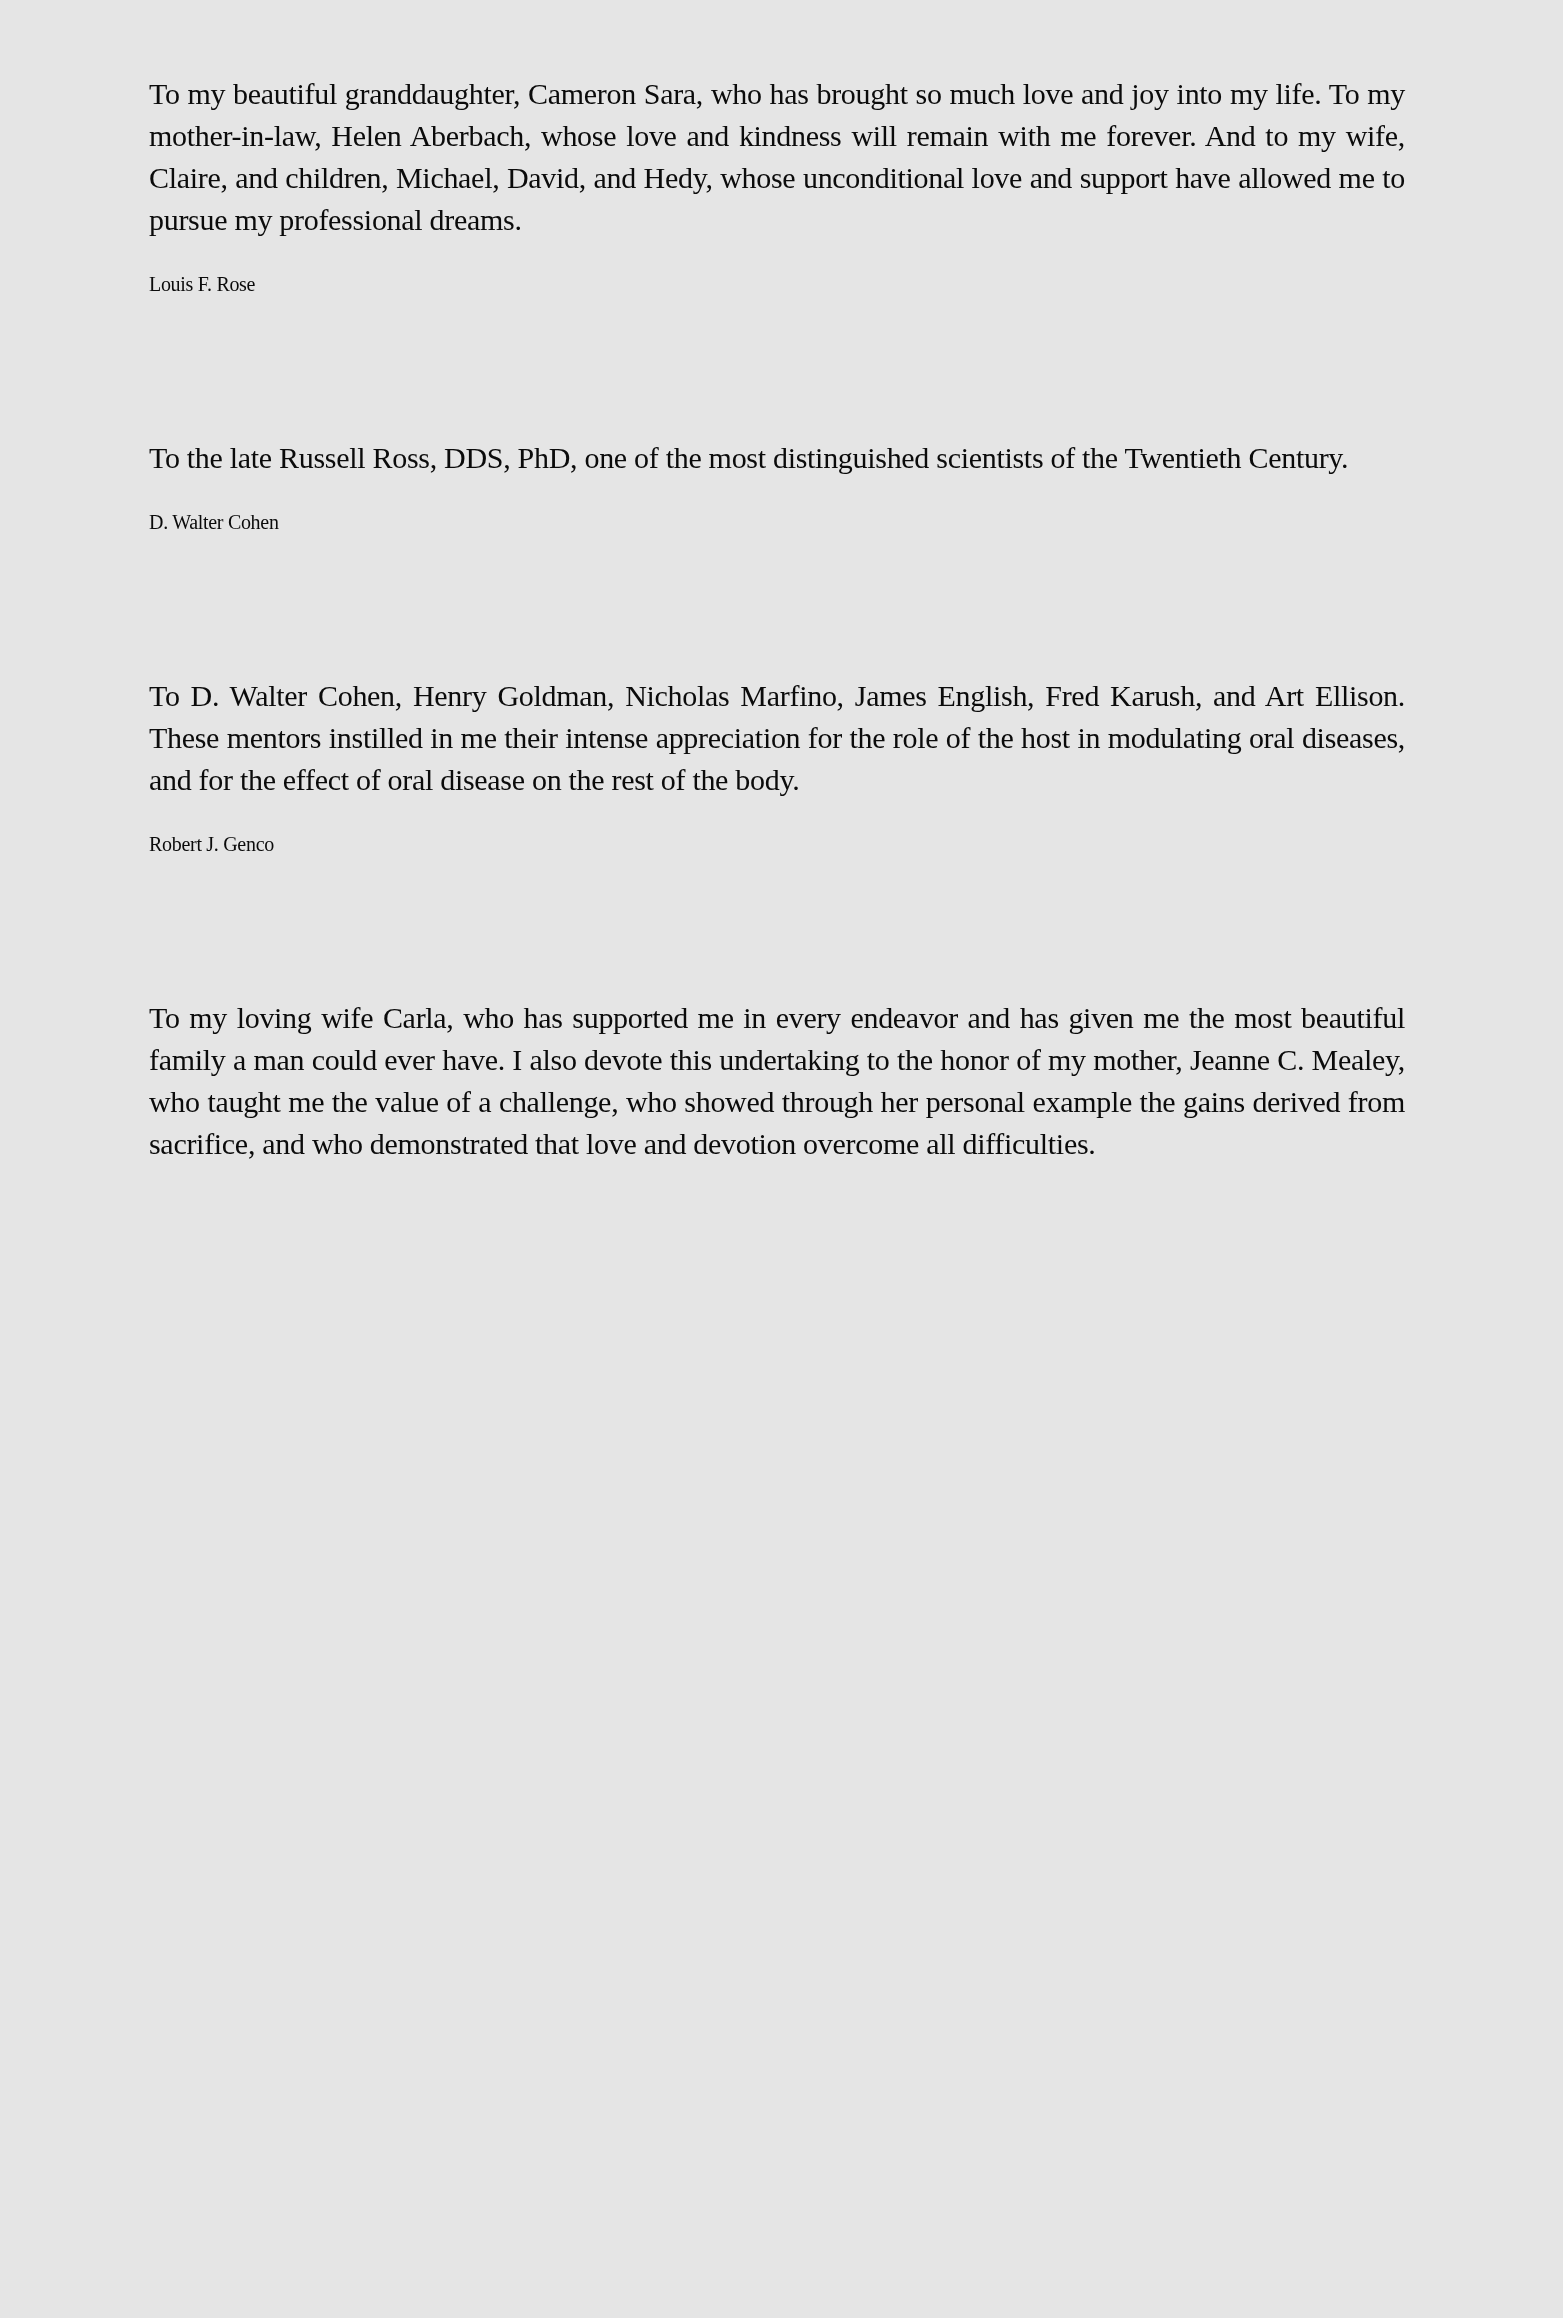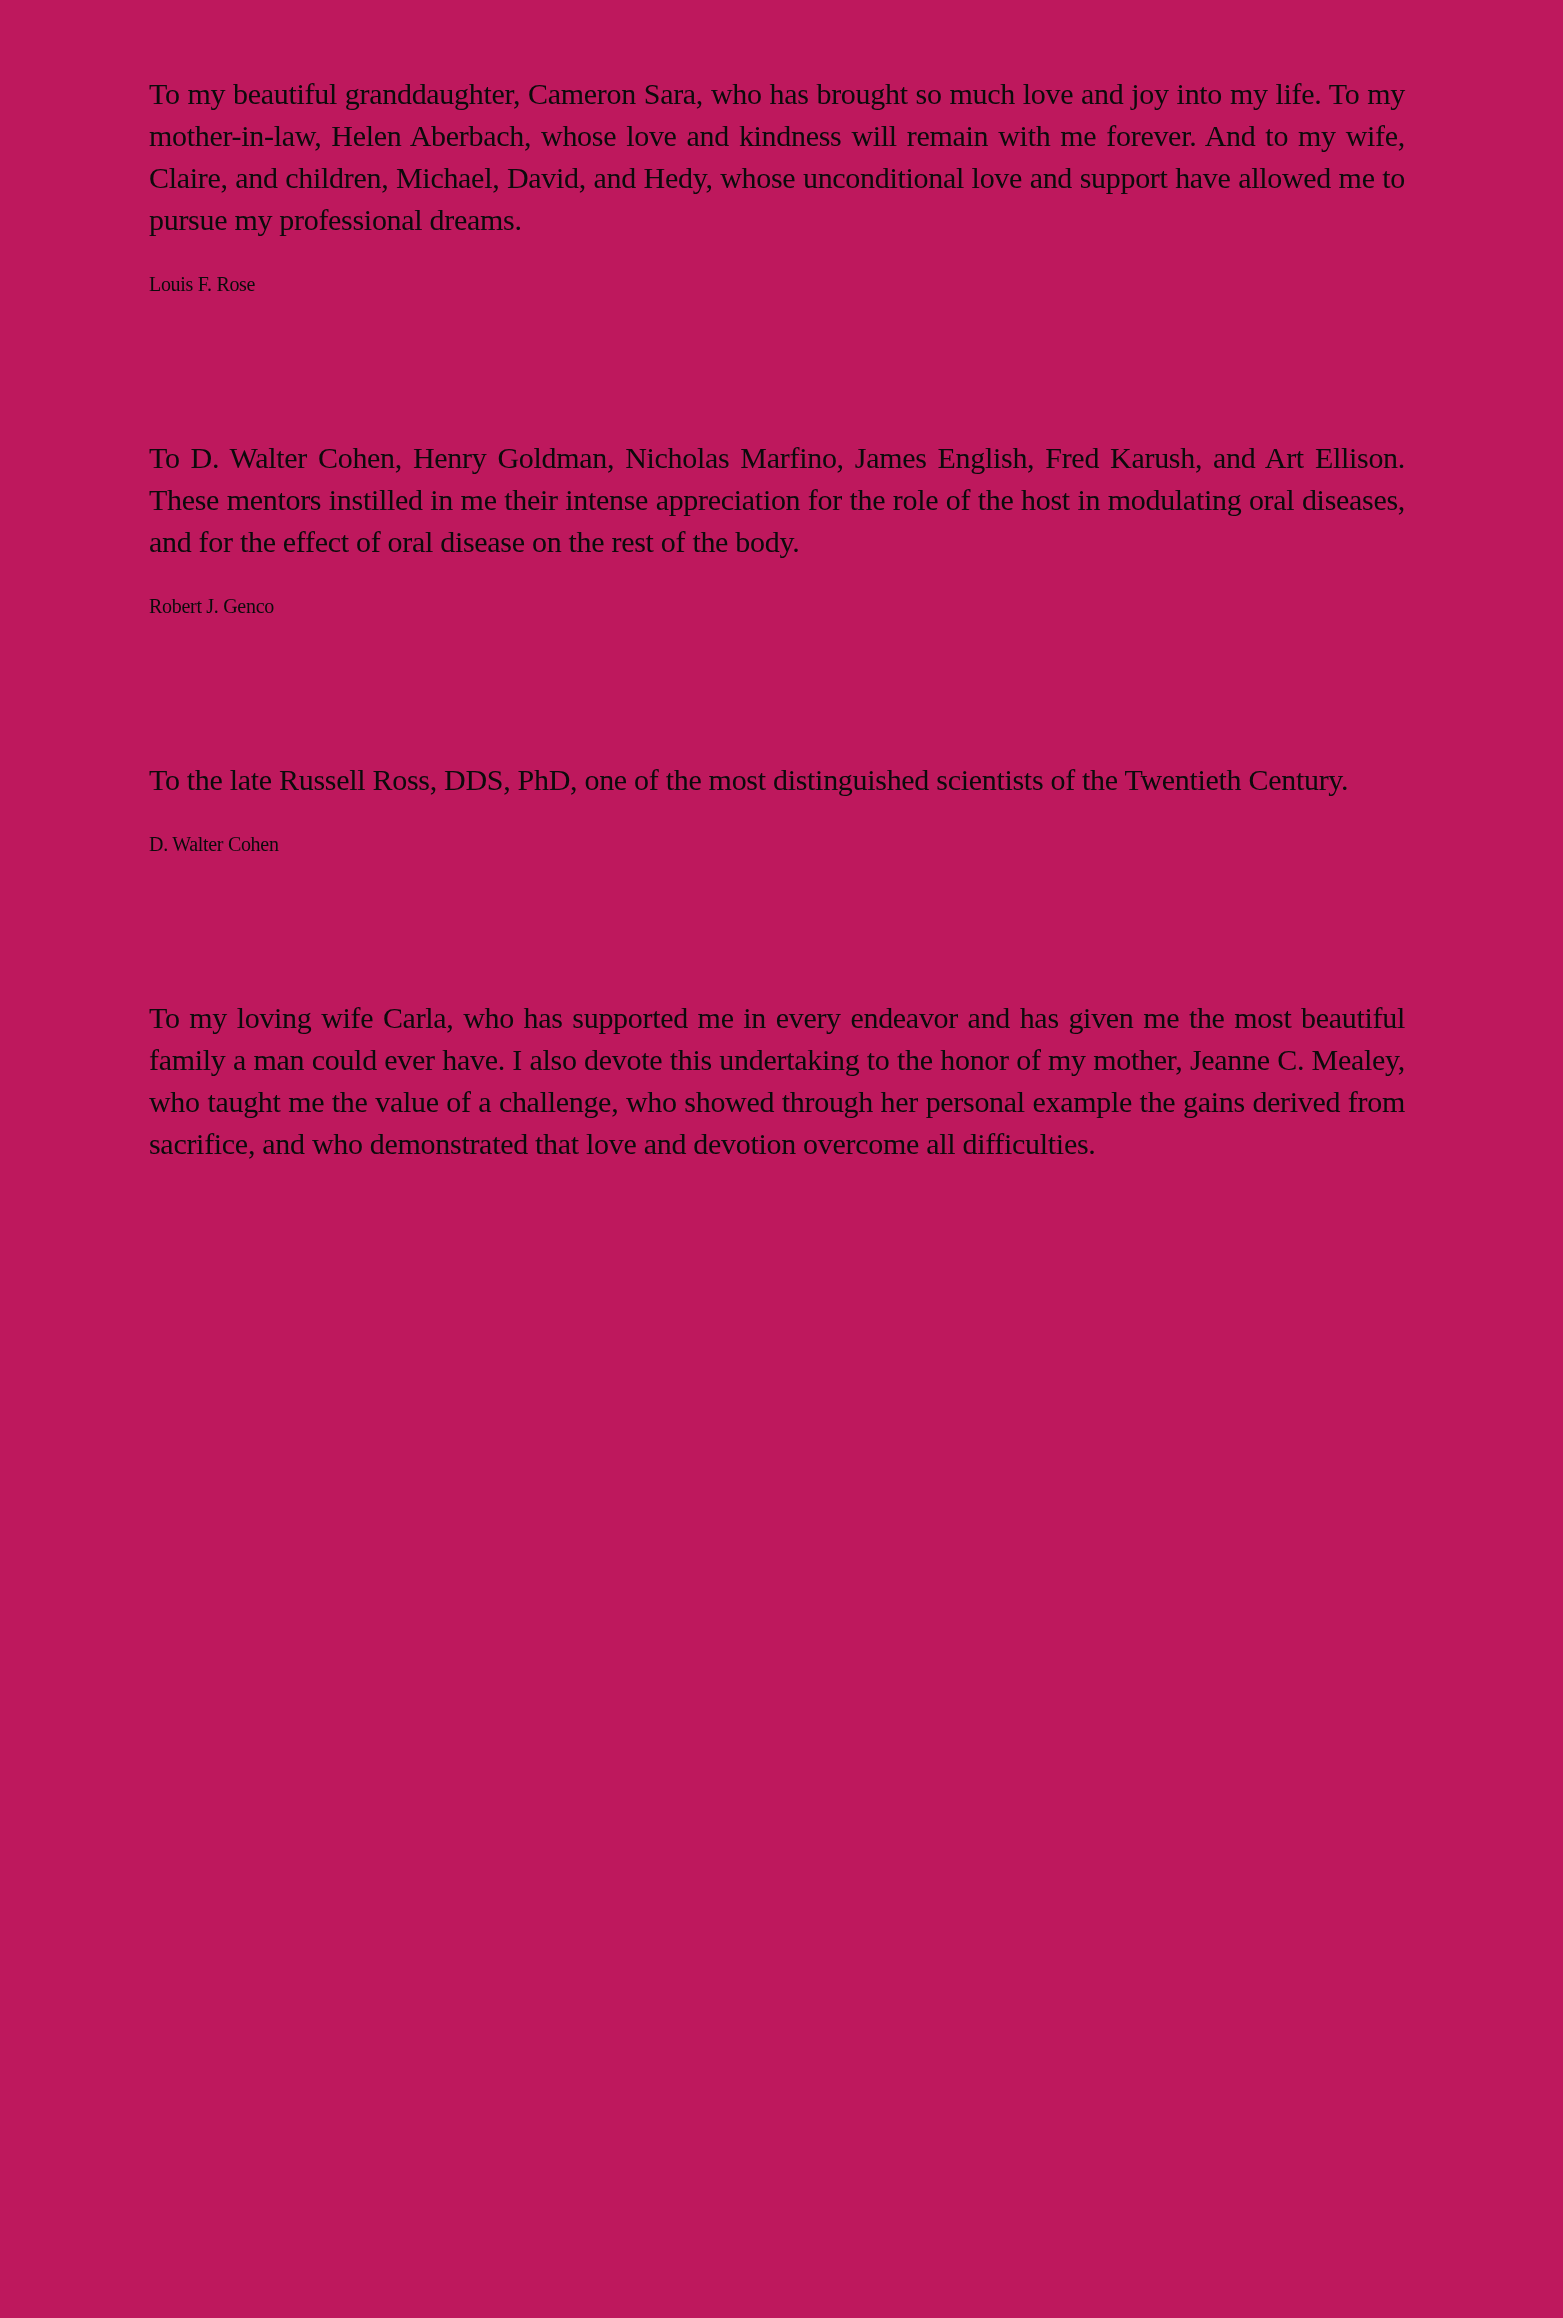--- a/index.html
+++ b/index.html
@@ -9,21 +9,21 @@
   body {
     width: 1563px;
     height: 2319px;
     background: #ffffff;
     font-family: "Liberation Serif", "DejaVu Serif", serif;
   }
   .page {
     position: relative;
     width: 1563px;
     height: 2319px;
-    background: #be185d;
+    background: #e5e5e5;
     overflow: hidden;
   }
   .content {
     box-sizing: border-box;
     padding: 73px 158px 0 149px; 
   }
   .dedication {
     margin: 0 0 132px 0;
   }
   .dedication-text {
@@ -48,27 +48,27 @@
 
 <div class="page">
   <div class="content">
 
     <section class="dedication">
       <p class="dedication-text">To my beautiful granddaughter, Cameron Sara, who has brought so much love and joy into my life. To my mother-in-law, Helen Aberbach, whose love and kindness will remain with me forever. And to my wife, Claire, and children, Michael, David, and Hedy, whose unconditional love and support have allowed me to pursue my professional dreams.</p>
       <p class="dedication-author">Louis F. Rose</p>
     </section>
 
     <section class="dedication">
-      <p class="dedication-text">To D. Walter Cohen, Henry Goldman, Nicholas Marfino, James English, Fred Karush, and Art Ellison. These mentors instilled in me their intense appreciation for the role of the host in modulating oral diseases, and for the effect of oral disease on the rest of the body.</p>
-      <p class="dedication-author">Robert J. Genco</p>
+      <p class="dedication-text">To the late Russell Ross, DDS, PhD, one of the most distinguished scientists of the Twentieth Century.</p>
+      <p class="dedication-author">D. Walter Cohen</p>
     </section>
 
     <section class="dedication">
-      <p class="dedication-text">To the late Russell Ross, DDS, PhD, one of the most distinguished scientists of the Twentieth Century.</p>
-      <p class="dedication-author">D. Walter Cohen</p>
+      <p class="dedication-text">To D. Walter Cohen, Henry Goldman, Nicholas Marfino, James English, Fred Karush, and Art Ellison. These mentors instilled in me their intense appreciation for the role of the host in modulating oral diseases, and for the effect of oral disease on the rest of the body.</p>
+      <p class="dedication-author">Robert J. Genco</p>
     </section>
 
     <section class="dedication">
       <p class="dedication-text">To my loving wife Carla, who has supported me in every endeavor and has given me the most beautiful family a man could ever have. I also devote this undertaking to the honor of my mother, Jeanne C. Mealey, who taught me the value of a challenge, who showed through her personal example the gains derived from sacrifice, and who demonstrated that love and devotion overcome all difficulties.</p>
     </section>
 
   </div>
 </div>
 
 

